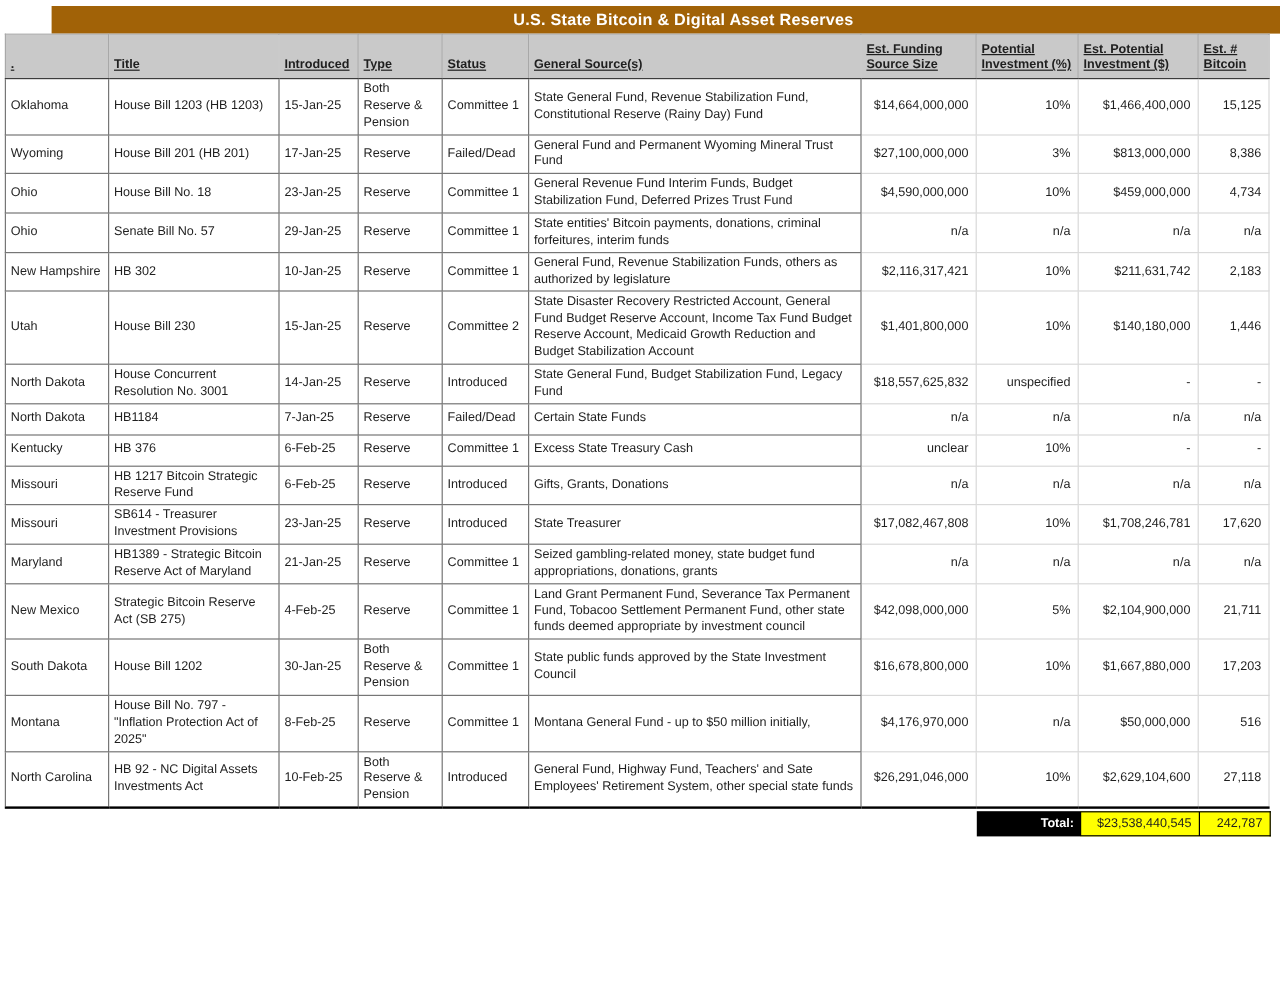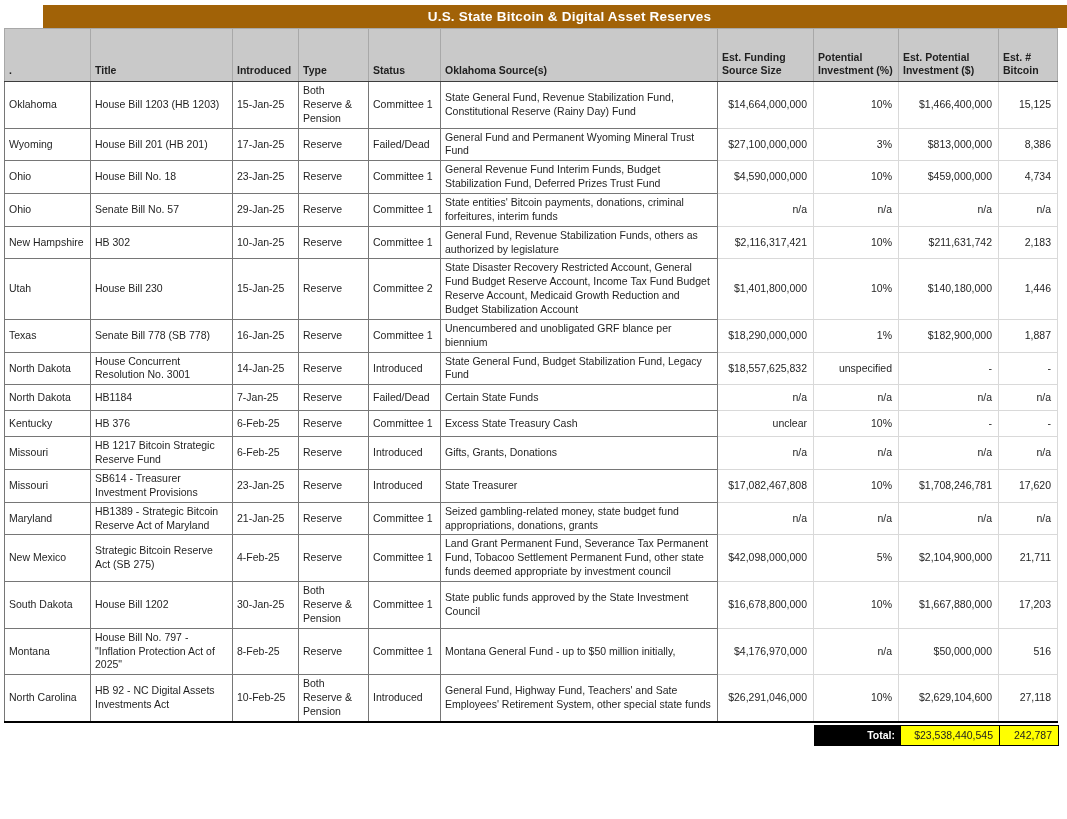--- a/index.html
+++ b/index.html
@@ -12,22 +12,22 @@
     letter-spacing:0.2px;
     margin-left:39px;
   }
 
   table {
     border-collapse:collapse; table-layout:fixed; width:1053px;
     font-size:10.5px; color:#1f1f1f; border:1px solid #3c3c3c;
   }
   th {
     background:#c9c9c9; font-weight:700; text-align:left; vertical-align:bottom;
-    padding:18px 4px 3px 4px; border:1px solid #a8a8a8; border-bottom:1px solid #3c3c3c;
-    height:31px; line-height:1.3; overflow:hidden;
+    padding:2px 4px 3px 4px; border:1px solid #a8a8a8; border-bottom:1px solid #3c3c3c;
+    height:31px; line-height:1.3; overflow:hidden;text-decoration:underline;
   }
   td { padding:2px 4px; vertical-align:middle; line-height:1.32; height:21px; overflow:hidden; }
   td.txt { border:1px solid #767676; }
   td.num { border:1px solid #d9d9d9; text-align:right; white-space:nowrap; padding-right:6px; }
   tbody tr:last-child td { border-bottom:2px solid #000000; }
 
   td.has-flag { position:relative; }
 
   .total-row { display:flex; width:1055px; margin-top:2px; height:21px; font-size:10.5px; }
   .total-spacer { width:810px; }
@@ -61,21 +61,21 @@
         <col style="width: 100px;">
         <col style="width: 59px;">
       </colgroup>
     <thead>
         <tr id="head-row">
           <th>.</th>
           <th>Title</th>
           <th>Introduced</th>
           <th>Type</th>
           <th>Status</th>
-          <th>Oklahoma Source(s)</th>
+          <th>General Source(s)</th>
           <th>Est. Funding Source Size</th>
           <th>Potential Investment (%)</th>
           <th>Est. Potential Investment ($)</th>
           <th>Est. # Bitcoin</th>
         </tr>
       </thead>
     <tbody id="body">
         <tr>
           <td class="txt">Oklahoma</td>
           <td class="txt">House Bill 1203 (HB 1203)</td>
@@ -140,32 +140,20 @@
           <td class="txt">Utah</td>
           <td class="txt">House Bill 230</td>
           <td class="txt">15-Jan-25</td>
           <td class="txt">Reserve</td>
           <td class="txt">Committee 2</td>
           <td class="txt">State Disaster Recovery Restricted Account, General Fund Budget Reserve Account, Income Tax Fund Budget Reserve Account, Medicaid Growth Reduction and Budget Stabilization Account</td>
           <td class="num">$1,401,800,000</td>
           <td class="num">10%</td>
           <td class="num">$140,180,000</td>
           <td class="num">1,446</td>
-        </tr>
-        <tr>
-          <td class="txt">Texas</td>
-          <td class="txt">Senate Bill 778 (SB 778)</td>
-          <td class="txt">16-Jan-25</td>
-          <td class="txt">Reserve</td>
-          <td class="txt">Committee 1</td>
-          <td class="txt">Unencumbered and unobligated GRF blance per biennium</td>
-          <td class="num">$18,290,000,000</td>
-          <td class="num">1%</td>
-          <td class="num">$182,900,000</td>
-          <td class="num">1,887</td>
         </tr>
         <tr>
           <td class="txt">North Dakota</td>
           <td class="txt">House Concurrent Resolution No. 3001</td>
           <td class="txt">14-Jan-25</td>
           <td class="txt">Reserve</td>
           <td class="txt">Introduced</td>
           <td class="txt">State General Fund,  Budget Stabilization Fund, Legacy Fund</td>
           <td class="num">$18,557,625,832</td>
           <td class="num">unspecified</td>

